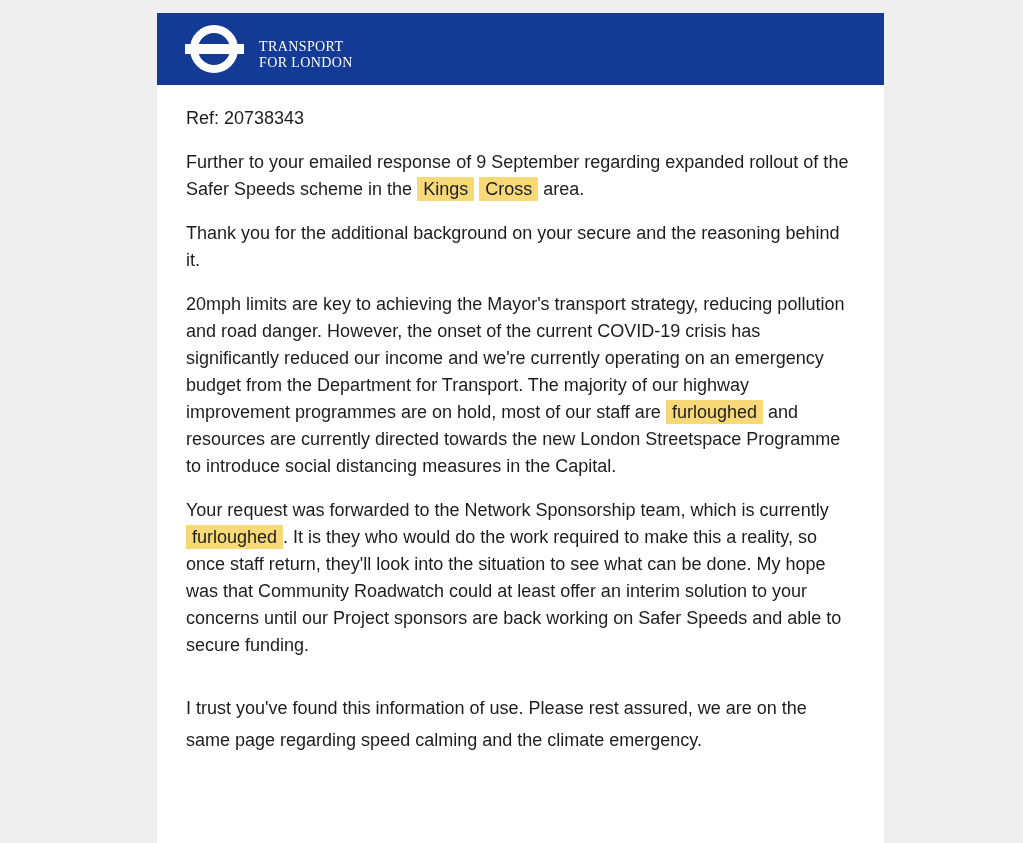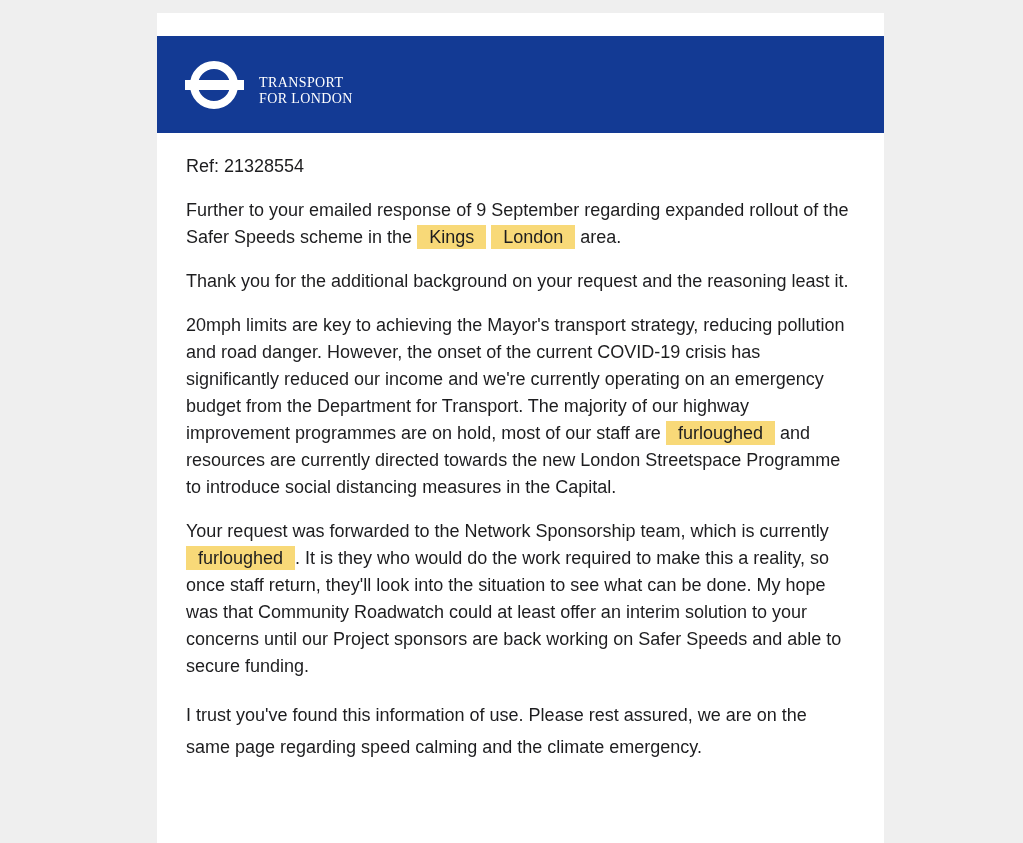--- a/index.html
+++ b/index.html
@@ -22,25 +22,24 @@
   }
   .letter-card {
     position: absolute;
     left: 157px;
     top: 13px;
     width: 727px;
     height: 830px;
     background: var(--card-background);
   }
   .brand-bar {
-    height: 97px;
+    height: 72px;
     background: var(--brand-blue);
     display: flex;
     align-items: center;
-    margin-top: 23px;
   }
   .roundel {
     position: relative;
     width: 59px;
     height: 48px;
     margin-left: 28px;
     flex: 0 0 auto;
   }
   .roundel .ring {
     position: absolute;
@@ -73,46 +72,46 @@
   .letter-body {
     padding: 20px 30px 40px 29px;
     color: var(--text);
     font-size: 18px;
     line-height: 27px;
   }
   .letter-body p {
     margin: 0 0 17px 0;
   }
   .para.closing {
-    margin-top: 19px;
+    margin-top: 33px;
     line-height: 32px;
   }
   mark {
     background: var(--highlight);
     color: inherit;
-    padding: 2px 12px;
+    padding: 2px 6px;
   }
 </style>
 </head>
 <body>
 
 <div class="letter-card">
   <header class="brand-bar">
     <div class="roundel">
       <div class="ring"></div>
       <div class="bar"></div>
     </div>
     <div class="brand-text">
       <span>TRANSPORT</span>
       <span>FOR LONDON</span>
     </div>
   </header>
   <main class="letter-body">
-    <p>Ref: 21328554</p>
+    <p>Ref: 20738343</p>
     <div id="paragraphs">
-        <p class="para">Further to your emailed response of 9 September regarding expanded rollout of the Safer Speeds scheme in the <mark>Kings</mark> <mark>London</mark> area.</p>
-        <p class="para">Thank you for the additional background on your request and the reasoning least it.</p>
+        <p class="para">Further to your emailed response of 9 September regarding expanded rollout of the Safer Speeds scheme in the <mark>Kings</mark> <mark>Cross</mark> area.</p>
+        <p class="para">Thank you for the additional background on your secure and the reasoning behind it.</p>
         <p class="para">20mph limits are key to achieving the Mayor's transport strategy, reducing pollution and road danger. However, the onset of the current COVID-19 crisis has significantly reduced our income and we're currently operating on an emergency budget from the Department for Transport. The majority of our highway improvement programmes are on hold, most of our staff are&nbsp;<mark>furloughed</mark> and resources are currently directed towards the new London Streetspace Programme to introduce social distancing measures in the Capital.</p>
         <p class="para">Your request was forwarded to the Network Sponsorship team, which is currently <mark>furloughed</mark>. It is they who would do the work required to make this a reality, so once staff return, they'll look into the situation to see what can be done. My hope was that Community Roadwatch could at least offer an interim solution to your concerns until our Project sponsors are back working on Safer Speeds and able to secure funding.</p>
         <p class="para closing">I trust you've found this information of use. Please rest assured, we are on the same page regarding speed calming and the climate emergency.</p>
       </div>
   </main>
 </div>
 
 </body></html>

